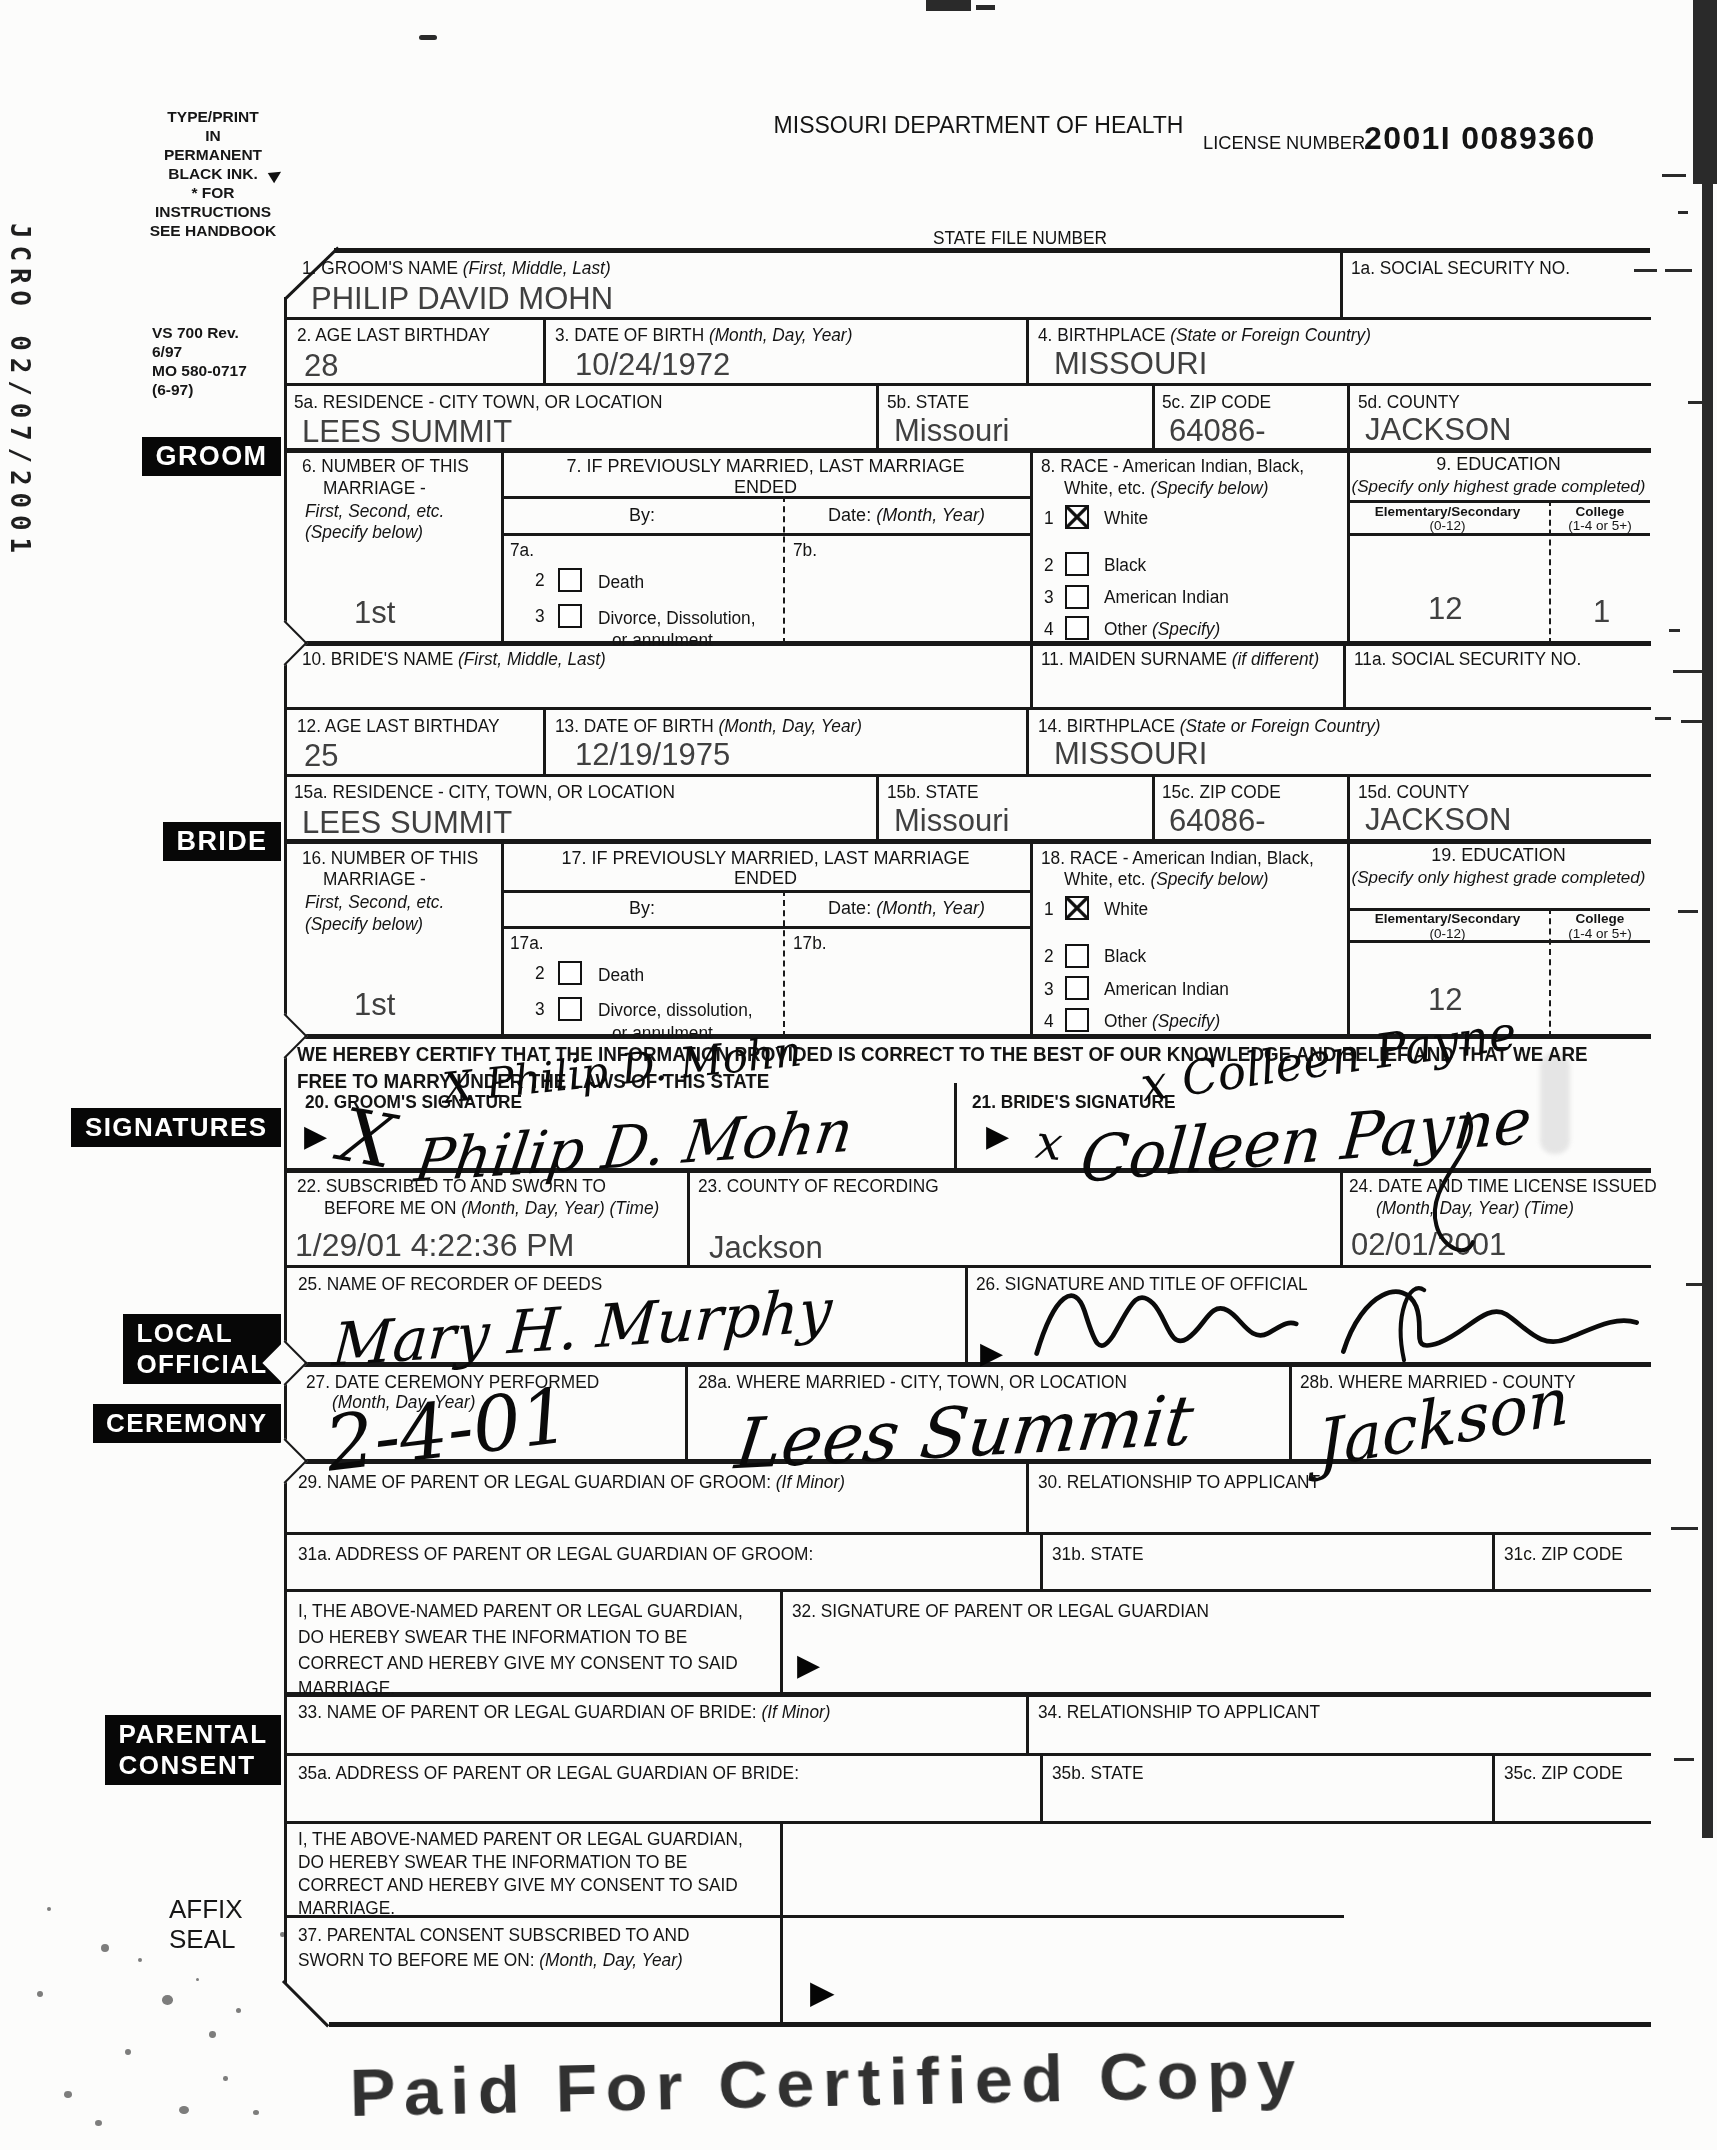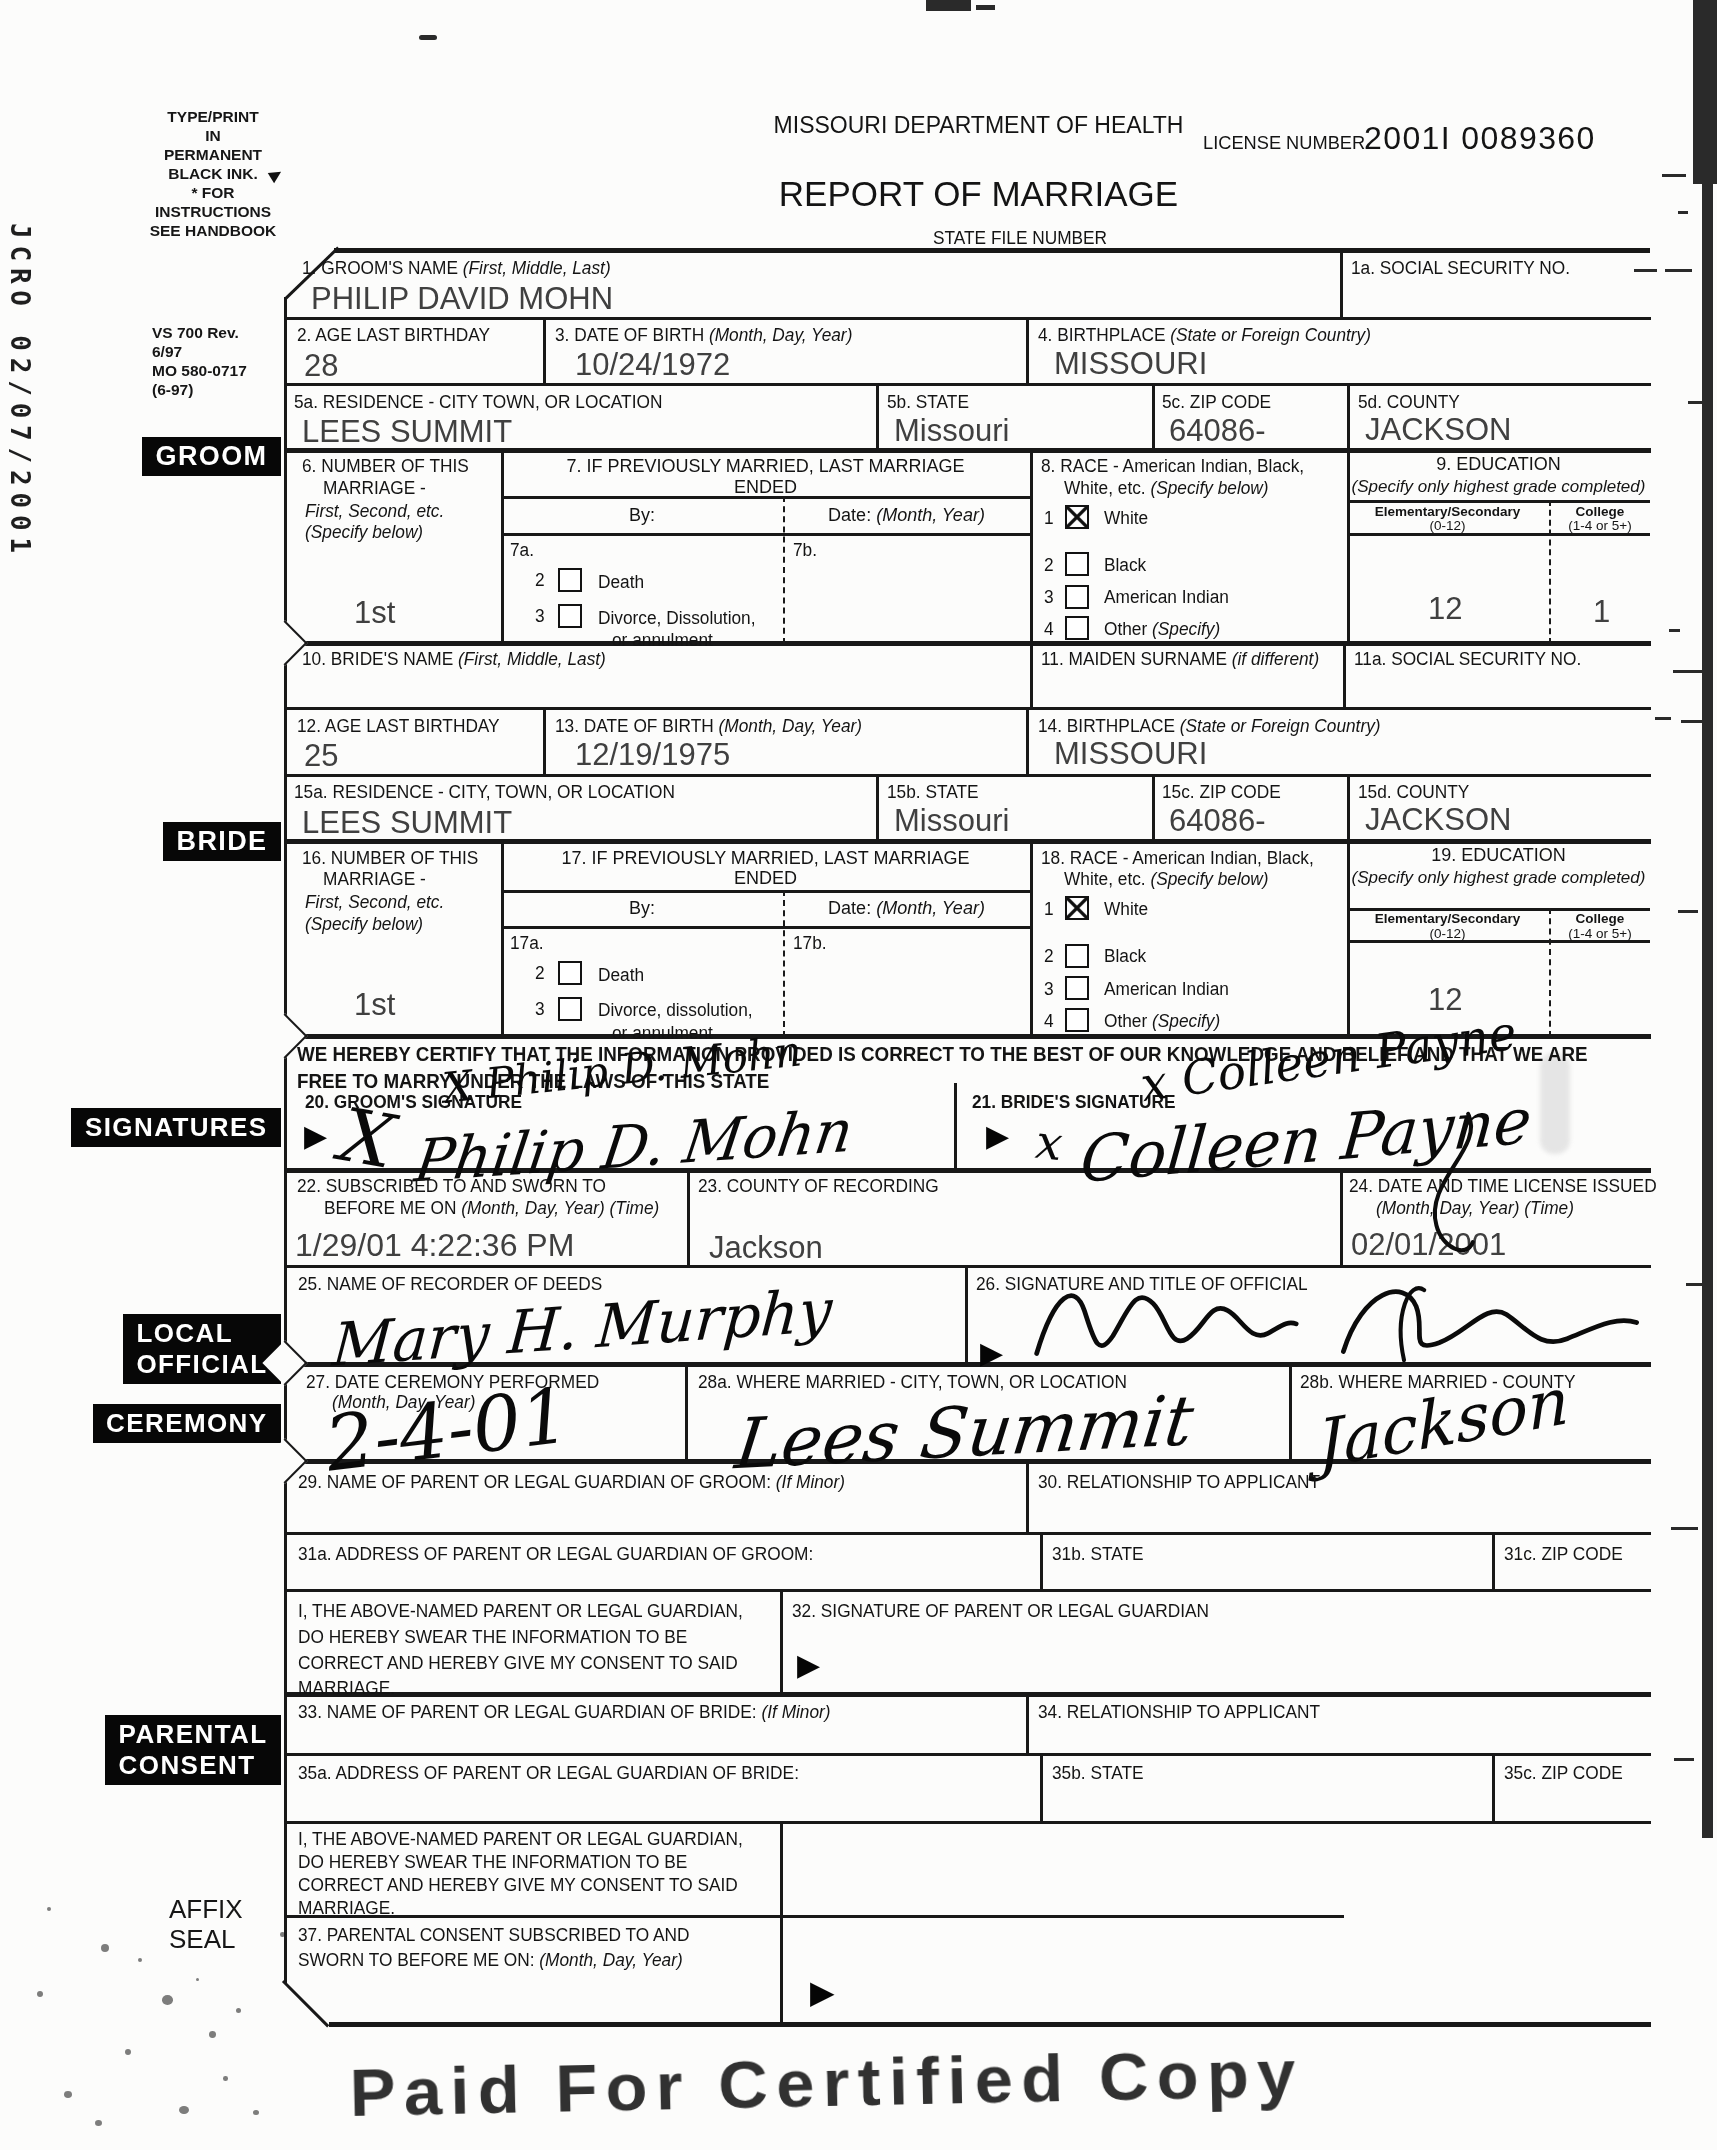--- a/index.html
+++ b/index.html
@@ -72,23 +72,22 @@
   </div>
   <div style="position:absolute;left:270px;top:169px;width:0;height:0;border-left:12px solid #111;border-top:6px solid transparent;border-bottom:6px solid transparent;transform:rotate(-32deg);"></div>
   <div class="instr" style="left:152px;top:323px;width:155px;text-align:left;">
     <div>VS 700 Rev.</div>
     <div>6/97</div>
     <div>MO 580-0717</div>
     <div>(6-97)</div>
   </div>
 
   <div class="lbl ctr" style="left:749px;top:112px;width:459px;font-size:23px;transform:none;">MISSOURI DEPARTMENT OF HEALTH</div>
-  <div class="lbl ctr" style="left:749px;top:174px;width:459px;font-size:35px;transform:none;">REPORT OF MARRIAGE</div>
   <div class="lbl" style="left:1203px;top:132px;font-size:19px;">LICENSE NUMBER</div>
-  <div class="lbl" style="left:1364px;top:120px;font-size:32px;font-weight:normal;letter-spacing:1.4px;transform:none;">2001I 0089360</div>
+  <div class="lbl" style="left:1364px;top:120px;font-size:32px;font-weight:bold;letter-spacing:1.4px;transform:none;">2001I 0089360</div>
   <div class="lbl" style="left:933px;top:228px;font-size:18px;">STATE FILE NUMBER</div>
 
   <div class="secbar" style="right:1436px;top:437px;">GROOM</div>
   <div class="secbar" style="right:1436px;top:822px;">BRIDE</div>
   <div class="secbar" style="right:1436px;top:1108px;font-size:26px;">SIGNATURES</div>
   <div class="secbar" style="right:1436px;top:1314px;font-size:26px;">
     <div>LOCAL</div>
     <div>OFFICIAL</div>
   </div>
   <div class="secbar" style="right:1436px;top:1404px;font-size:26px;">CEREMONY</div>

